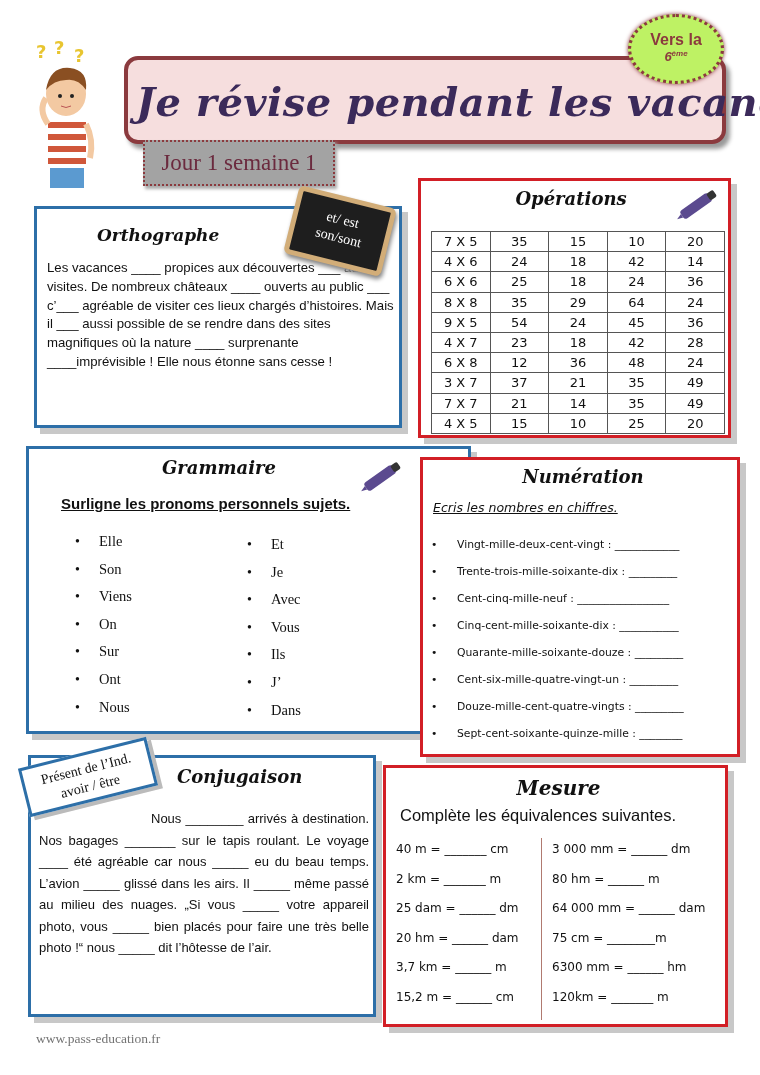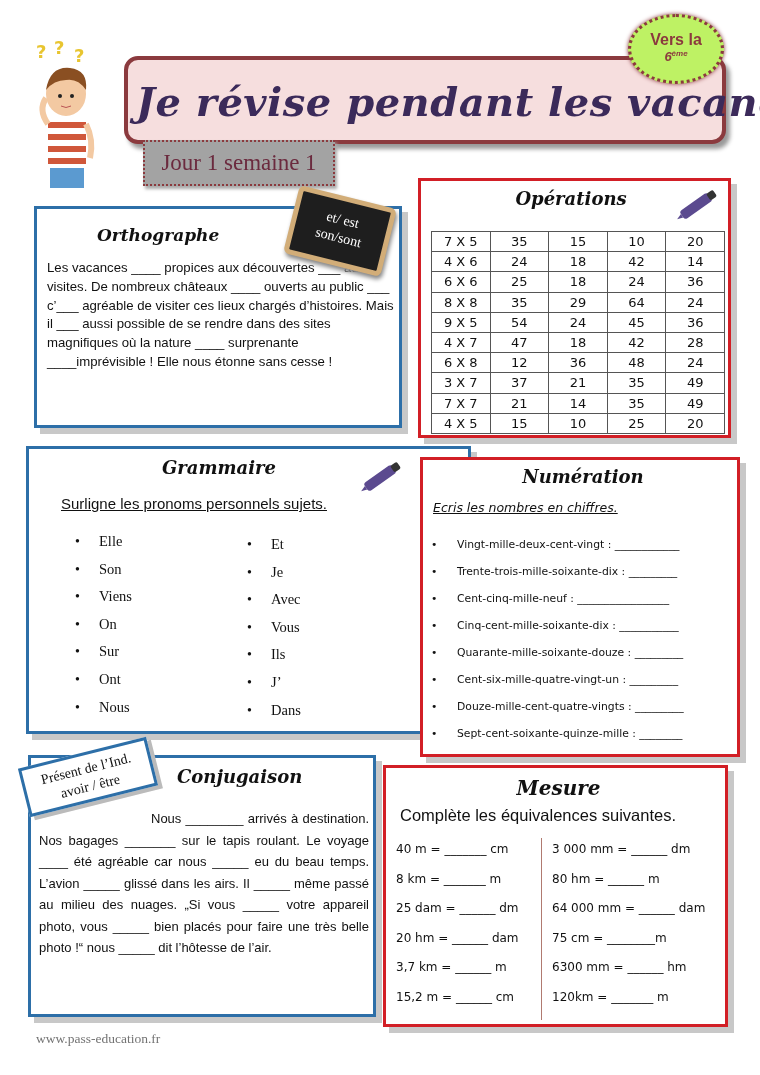--- a/index.html
+++ b/index.html
@@ -31,21 +31,21 @@
   .ops .box-title { position: absolute; left: 60px; top: 7px; width: 180px; font-size: 18px; }
   .ops table { position: absolute; left: 10px; top: 50px; border-collapse: collapse; width: 294px; }
   .ops td { border: 1px solid #555; font-family: "DejaVu Sans", sans-serif; font-size: 13px; text-align: center; height: 20.2px; width: 58.8px; }
 
   .pen { width: 34px; height: 10px; background: #5b4a8f; border-radius: 3px; transform: rotate(-35deg); }
   .pen::after { content: ""; position: absolute; right: -6px; top: 1px; width: 8px; height: 8px; background: #333; border-radius: 2px; }
   .pen::before { content: ""; position: absolute; left: -6px; top: 3px; border-right: 6px solid #5b4a8f; border-top: 2px solid transparent; border-bottom: 2px solid transparent; }
 
   .gram { left: 26px; top: 446px; width: 445px; height: 288px; }
   .gram .box-title { position: absolute; left: 0; width: 380px; top: 8px; font-size: 18px; }
-  .gram-instr { position: absolute; left: 32px; top: 46px; font-family: "Liberation Sans", sans-serif; font-size: 15px; text-decoration: underline; }
+  .gram-instr { position: absolute; left: 32px; top: 46px; font-family: "Liberation Sans", sans-serif; font-size: 15px; text-decoration: underline; font-weight: bold; }
   .gram ul { position: absolute; list-style: none; font-family: "Liberation Serif", serif; font-size: 14.5px; }
   .gram li { height: 27.6px; }
   .gram li .b { display: inline-block; width: 24px; font-size: 14px; }
 
   .num { left: 420px; top: 457px; width: 320px; height: 300px; }
   .num .box-title { position: absolute; left: 0; width: 320px; top: 6px; font-size: 18px; }
   .num-instr { position: absolute; left: 10px; top: 40px; font-family: "DejaVu Sans", sans-serif; font-style: italic; font-size: 12.5px; text-decoration: underline; }
   .num ul { position: absolute; left: 8px; top: 78px; list-style: none; font-family: "DejaVu Sans", sans-serif; font-size: 10.8px; width: 300px; }
   .num li { height: 27px; white-space: nowrap; }
   .num li .b { display: inline-block; width: 26px; }
@@ -138,21 +138,21 @@
         </tr>
         <tr>
           <td>9 X 5</td>
           <td>54</td>
           <td>24</td>
           <td>45</td>
           <td>36</td>
         </tr>
         <tr>
           <td>4 X 7</td>
-          <td>47</td>
+          <td>23</td>
           <td>18</td>
           <td>42</td>
           <td>28</td>
         </tr>
         <tr>
           <td>6 X 8</td>
           <td>12</td>
           <td>36</td>
           <td>48</td>
           <td>24</td>
@@ -229,21 +229,21 @@
   <div>Présent de l’Ind.</div>
   <div>avoir / être</div>
 </div>
 
 <div class="abs box red mes">
   <div class="box-title">Mesure</div>
   <div class="mes-instr">Complète les équivalences suivantes.</div>
   <div class="mes-divider"></div>
   <div class="mes-col" style="left:10px;" id="mes-left">
       <div>40 m = _______ cm</div>
-      <div>8 km = _______ m</div>
+      <div>2 km = _______ m</div>
       <div>25 dam = ______ dm</div>
       <div>20 hm = ______ dam</div>
       <div>3,7 km = ______ m</div>
       <div>15,2 m = ______ cm</div>
     </div>
   <div class="mes-col" style="left:166px;" id="mes-right">
       <div>3 000 mm = ______ dm</div>
       <div>80 hm = ______ m</div>
       <div>64 000 mm = ______ dam</div>
       <div>75 cm = ________m</div>

